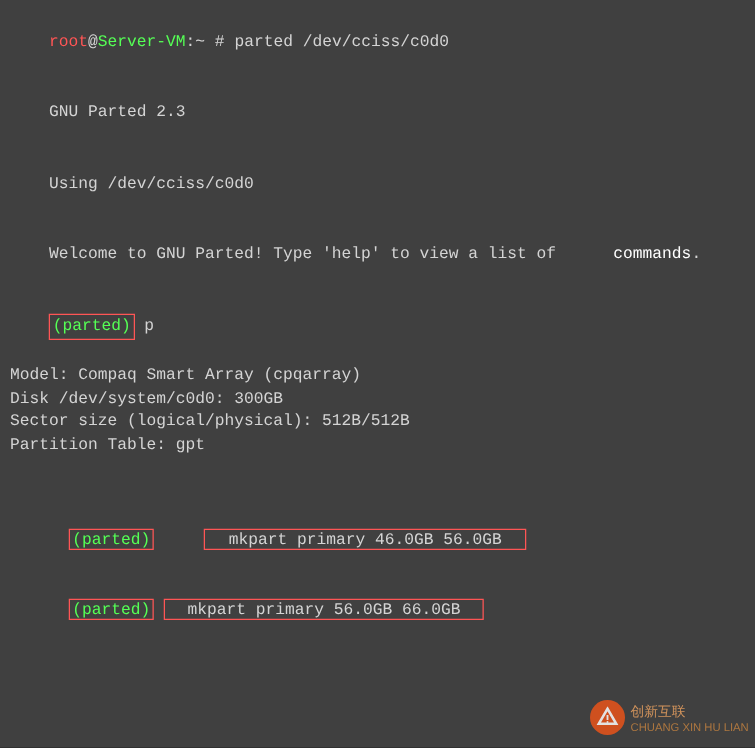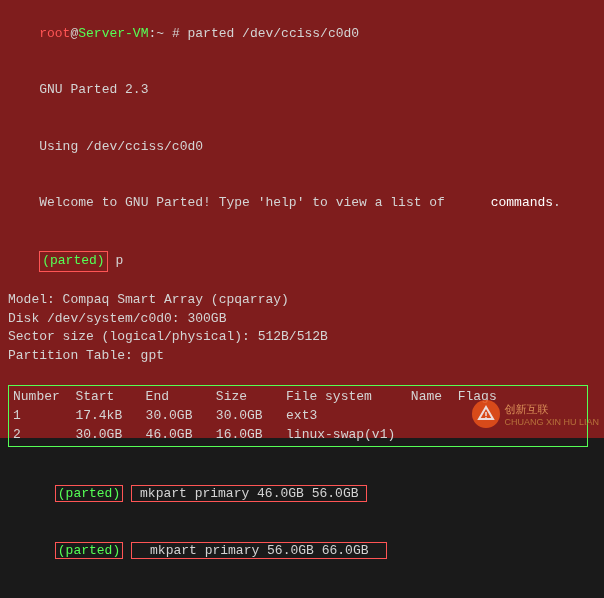--- a/index.html
+++ b/index.html
@@ -7,22 +7,22 @@
       width: 604px;
       height: 598px;
       background-color: #1a1a1a;
       font-family: 'Courier New', Courier, monospace;
       font-size: 13px;
       color: #d4d4d4;
       overflow: hidden;
     }
     .terminal {
       width: 604px;
-      height: 438px;
-      background-color: #7f1d1d;
+      height: 598px;
+      background-color: #404040;
       padding: 6px 8px;
       position: relative;
     }
     .line {
       line-height: 1.45;
       white-space: pre;
     }
     .box-red {
       border: 1.5px solid #ff4444;
       display: inline-block;
@@ -91,33 +91,28 @@
   <div class="line">Disk /dev/system/c0d0: 300GB</div>
   
   <div class="line">Sector size (logical/physical): 512B/512B</div>
   
   <div class="line">Partition Table: gpt</div>
 
   
   <div class="line">&nbsp;</div>
 
   
-  <div style="border:1.5px solid #55ff55; padding: 2px 4px; display:inline-block; min-width:580px;">
-    <div class="line">Number  Start    End      Size     File system     Name  Flags</div>
-    <div class="line">1       17.4kB   30.0GB   30.0GB   ext3</div>
-    <div class="line">2       30.0GB   46.0GB   16.0GB   linux-swap(v1)</div>
-  </div>
 
   
   <div class="line">&nbsp;</div>
 
   
   <div style="display:inline-block;">
     <div class="line">
-      <span style="border:1.5px solid #ff5555; padding:0 2px; color:#55ff55;">(parted)</span><span style="color:#d4d4d4;"> </span><span style="border:1.5px solid #ff5555; padding:0 8px;">mkpart primary 46.0GB 56.0GB</span>
+      <span style="border:1.5px solid #ff5555; padding:0 2px; color:#55ff55;">(parted)</span><span style="color:#d4d4d4;"> </span><span style="border:1.5px solid #ff5555; padding:0 19px;margin-left:32px;">mkpart primary 46.0GB 56.0GB</span>
     </div>
     <div class="line">
       <span style="border:1.5px solid #ff5555; padding:0 2px; color:#55ff55;">(parted)</span><span style="color:#d4d4d4;"> </span><span style="border:1.5px solid #ff5555; padding:0 18px;">mkpart primary 56.0GB 66.0GB</span>
     </div>
     <div class="line">
       
     </div>
   </div>
 
   

